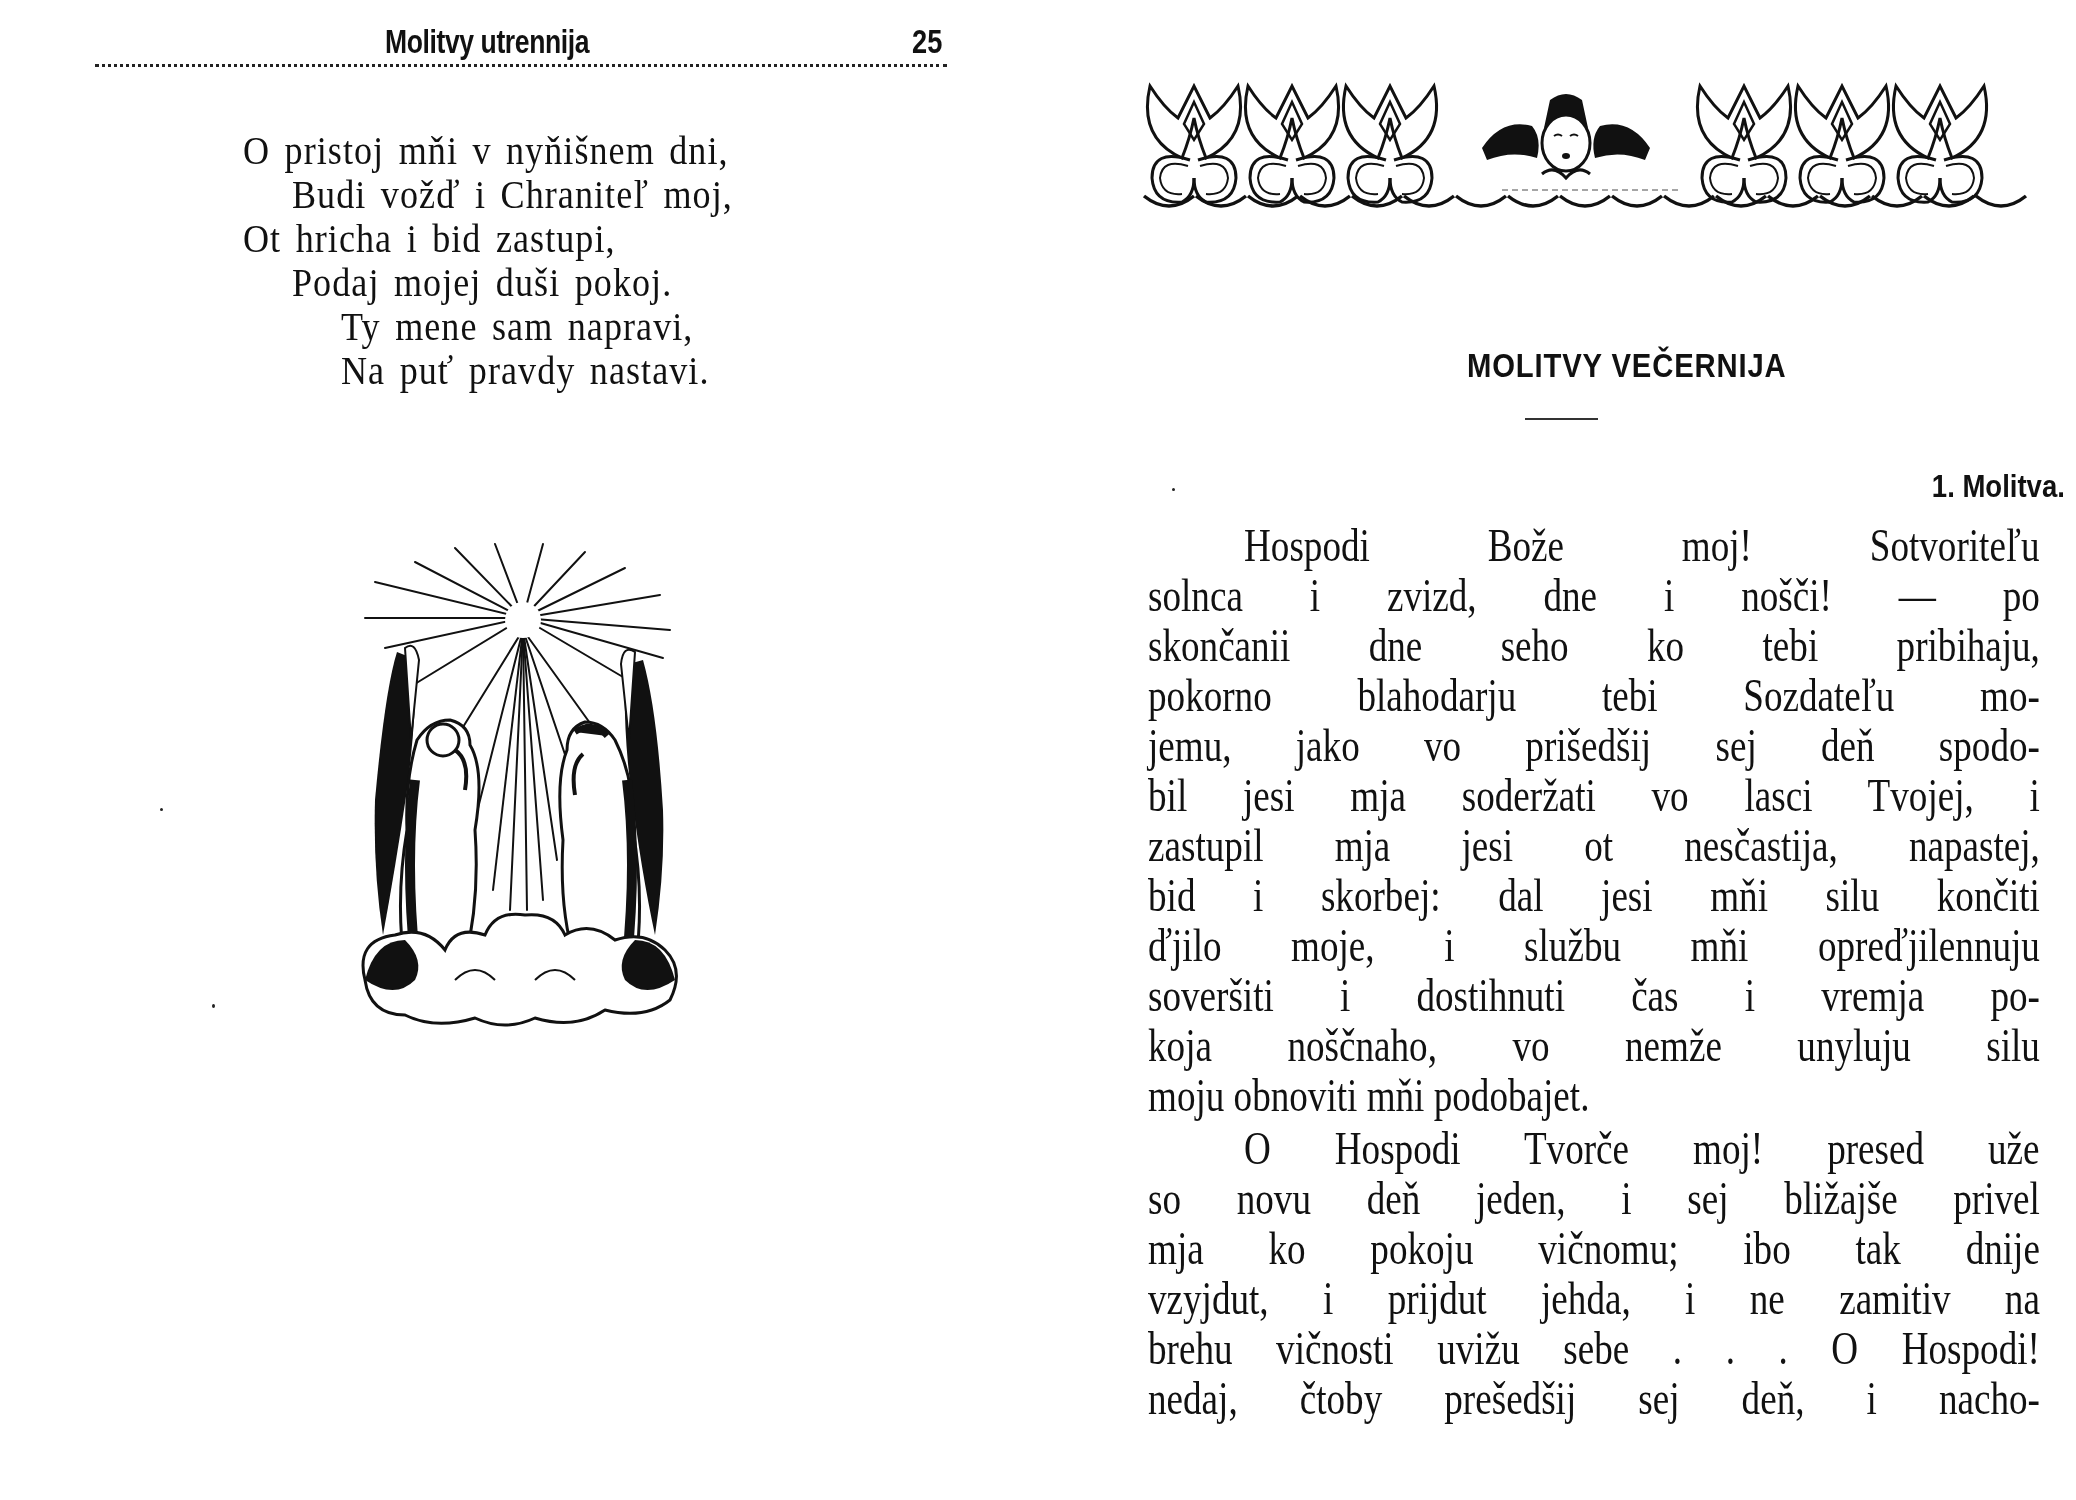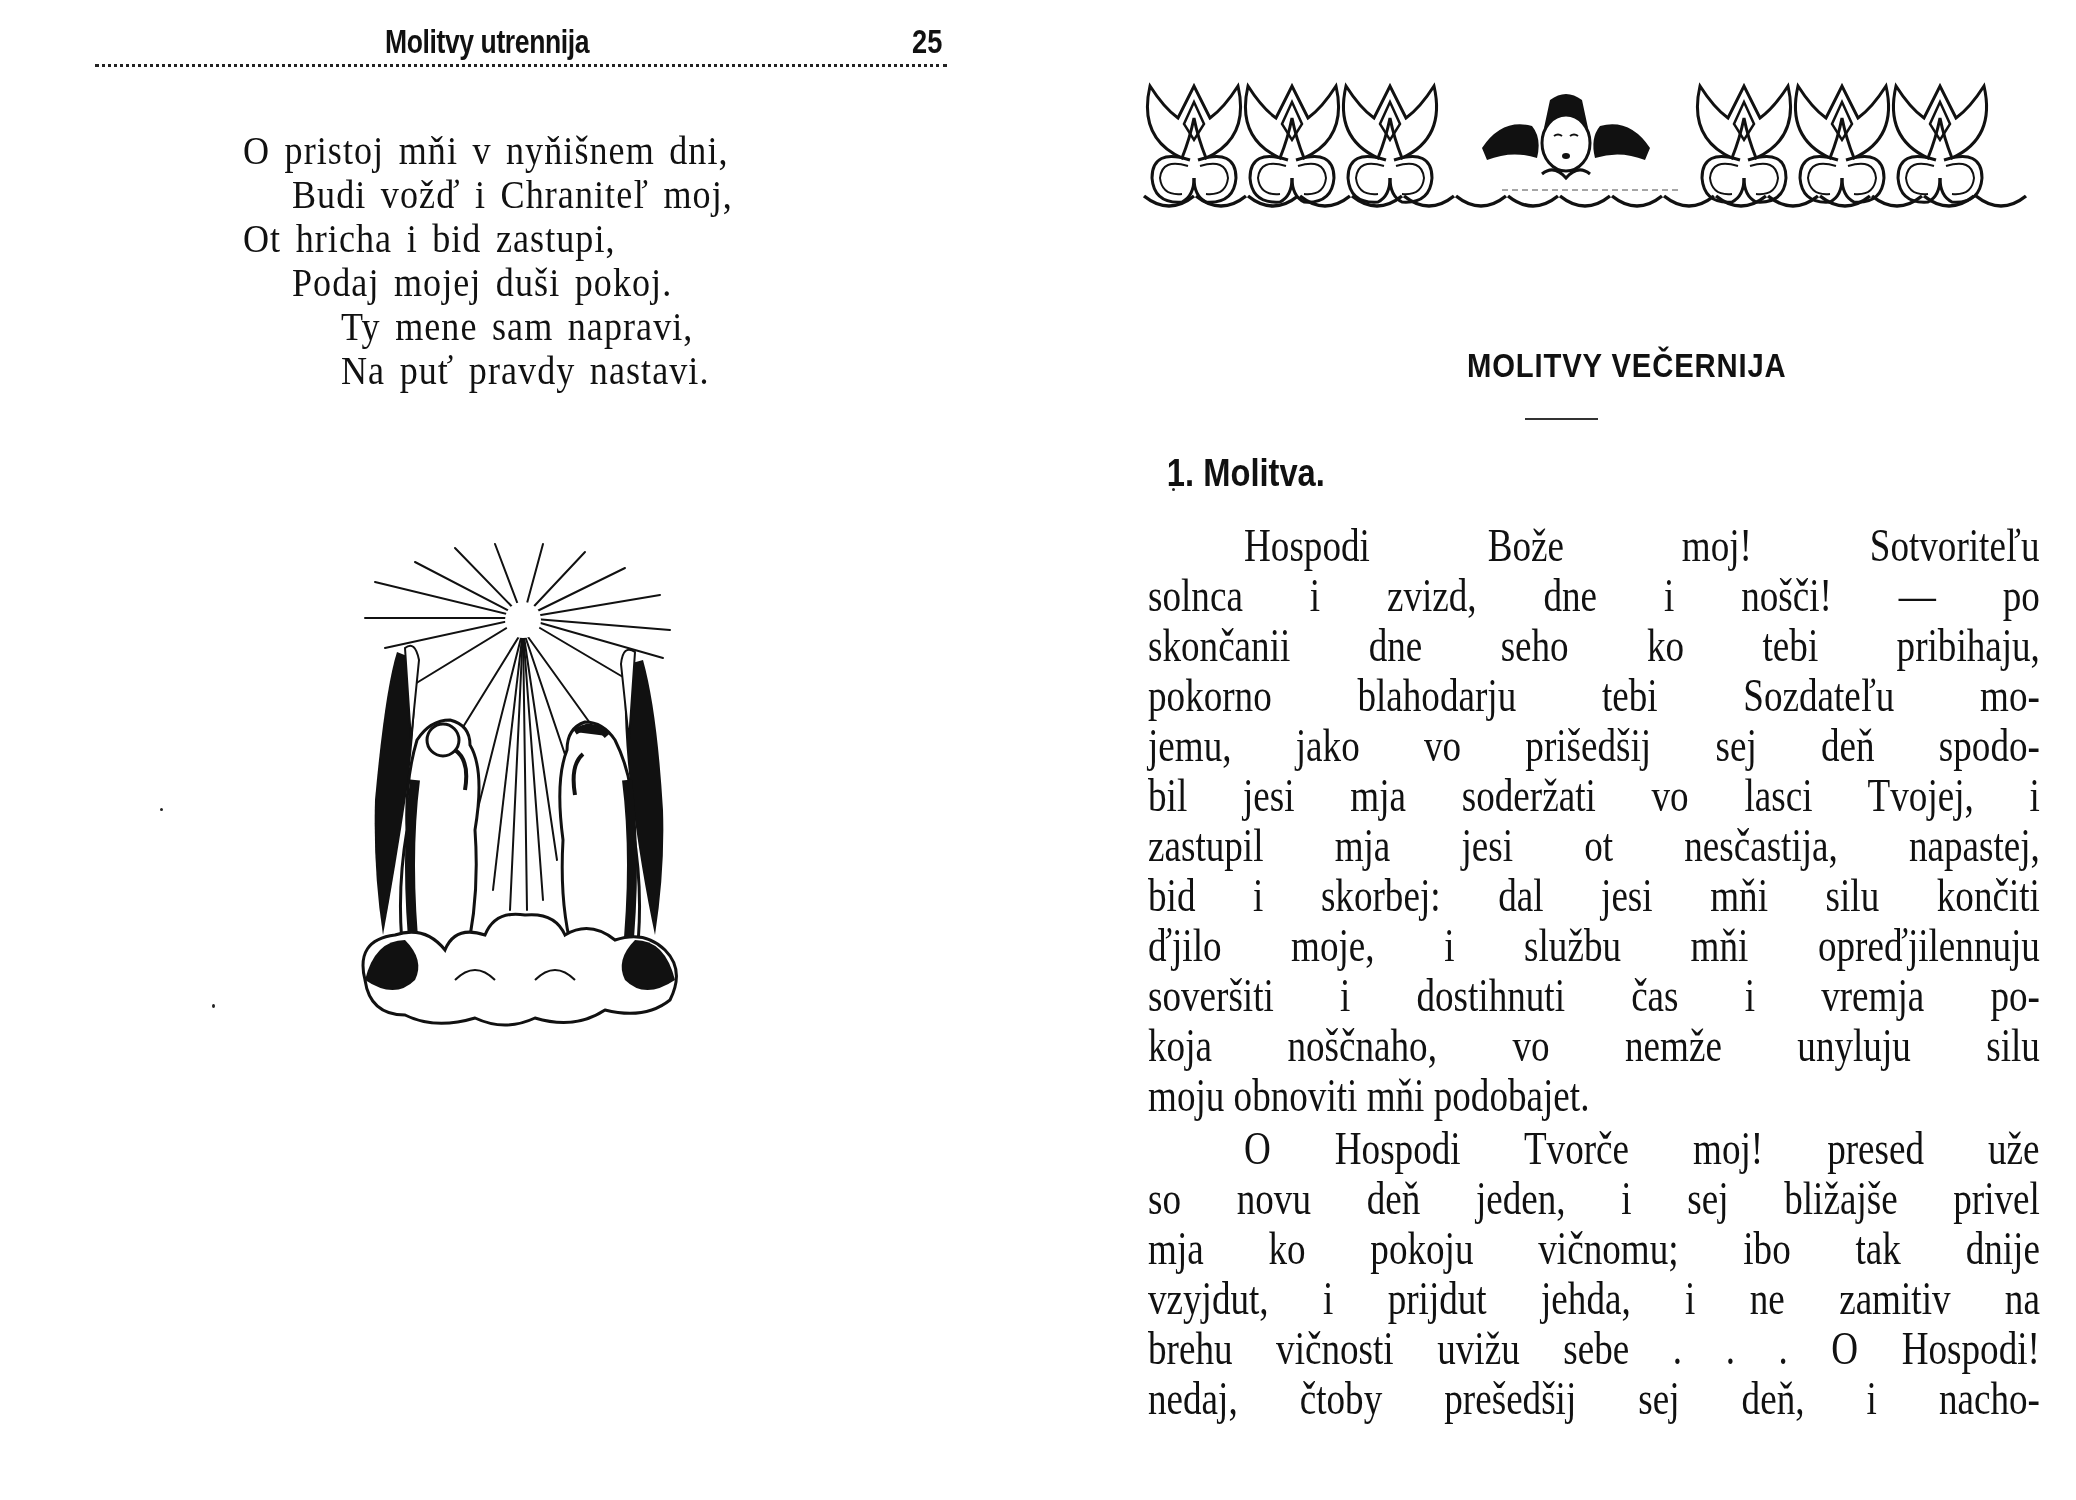--- a/index.html
+++ b/index.html
@@ -48,24 +48,24 @@
     padding-left: 116px; box-sizing: border-box;
     font-family: "Liberation Sans", "DejaVu Sans", sans-serif;
     font-weight: bold; font-size: 34px; letter-spacing: 1px;
   }
   .main-title span { display: inline-block; transform: scaleX(0.86); }
   .title-rule {
     position: absolute; left: 487px; top: 418px; width: 73px; height: 0;
     border-top: 2px solid #333;
   }
   .section-heading {
-    position: absolute; left: 0; width: 1038px; top: 452px; text-align: left;
+    position: absolute; left: 0; width: 1038px; top: 468px; text-align: right;
     padding-left: 116px; box-sizing: border-box;
     font-family: "Liberation Sans", "DejaVu Sans", sans-serif;
-    font-weight: bold; font-size: 38px;
+    font-weight: bold; font-size: 32px;
   }
   .section-heading span { display: inline-block; transform: scaleX(0.86); }
 
   .body-text { position: absolute; left: 110px; top: 520px; width: 892px; }
   .text-line {
     position: absolute; left: 0; height: 50px; white-space: nowrap;
     font-size: 47px; line-height: 50px;
     transform: scaleX(0.79); transform-origin: left top;
   }
   .text-line.justify {

